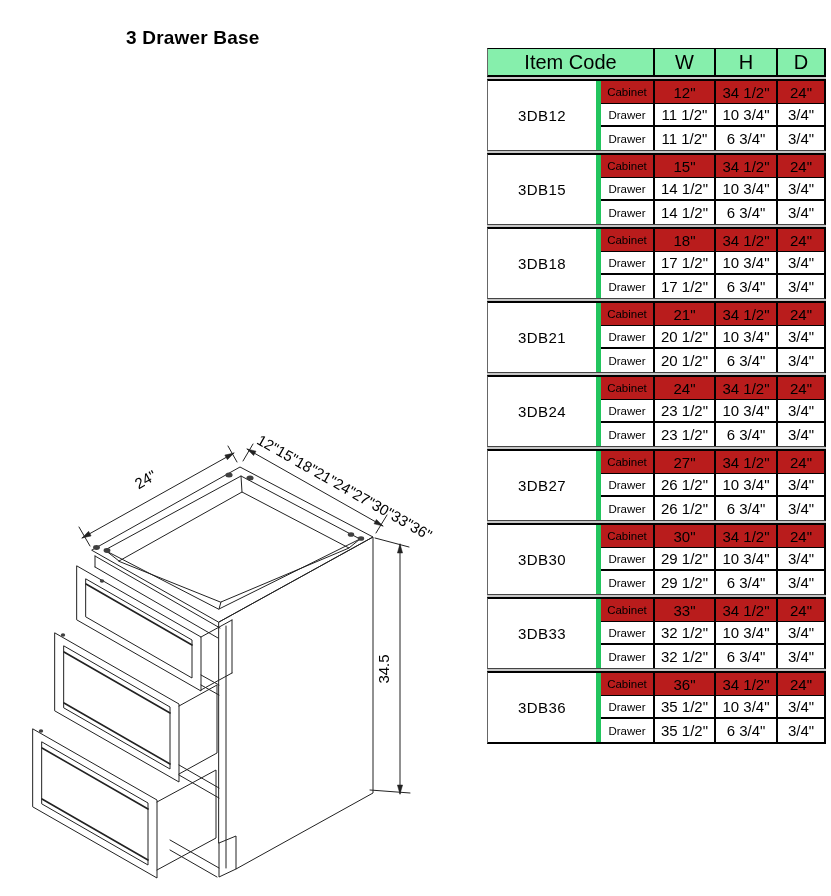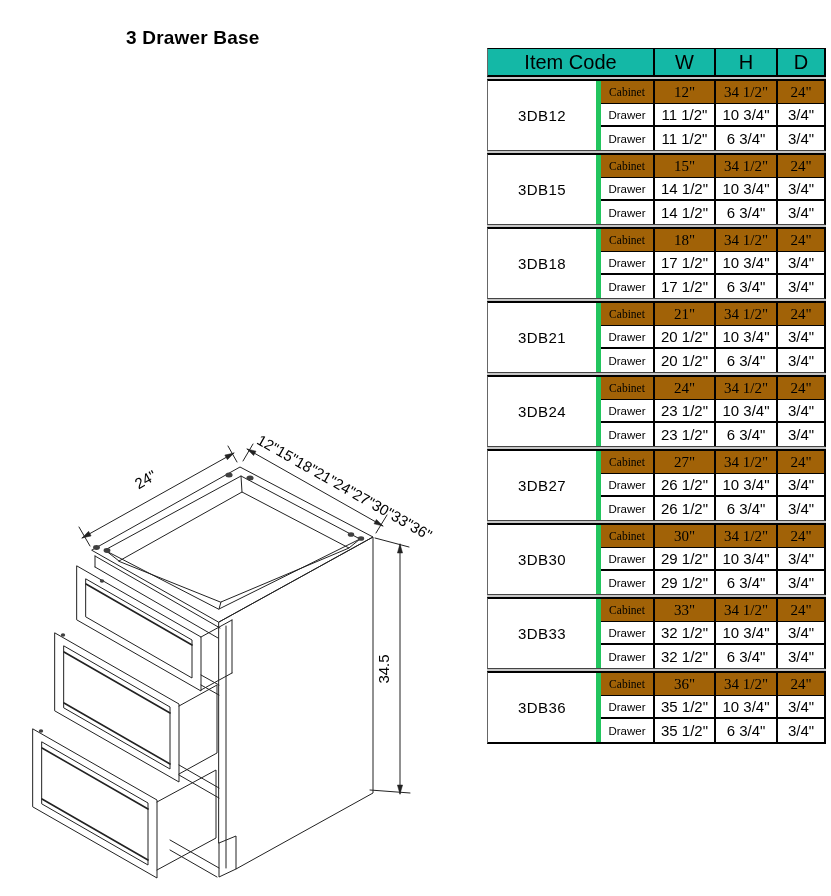--- a/index.html
+++ b/index.html
@@ -8,41 +8,41 @@
     font-family:"Liberation Sans",sans-serif;color:#000;
   }
   .title{
     position:absolute;left:126px;top:27px;font-size:19px;font-weight:700;letter-spacing:0.2px;
   }
   
   .spec-table{position:absolute;left:487px;top:48px;}
   .thead{
     display:grid;grid-template-columns:113px 52px 61px 62px 48px;height:26px;
     border-top:1px solid #000;border-left:1px solid #666;border-right:2px solid #000;
-    border-bottom:2px solid #000;background:#14b8a6;
+    border-bottom:2px solid #000;background:#86efac;
   }
   .thead .th{display:flex;align-items:center;justify-content:center;font-size:20px;box-sizing:border-box;}
   .thead .th-code{grid-column:1/3;}
   .thead .th-dim{border-left:2px solid #000;}
   .group{
     display:grid;grid-template-columns:113px 52px 61px 62px 48px;grid-auto-rows:23px;
     border-left:1px solid #666;border-right:2px solid #000;
     border-top:2px solid #000;border-bottom:1px solid #444;
     background:#fff;margin-top:2px;box-shadow:0 -2px 0 #c6c6c6;
   }
   .group:last-of-type{border-bottom:2px solid #000;}
   .code-cell{
     grid-row:1/4;grid-column:1;display:flex;align-items:center;justify-content:center;
     font-size:15px;border-right:5px solid #22c55e;background:#fff;box-sizing:border-box;letter-spacing:0.4px;
   }
   .g-row{display:contents;}
   .g-row > div{display:flex;align-items:center;justify-content:center;box-sizing:border-box;}
   .g-row .lbl{font-size:11.5px;}
   .g-row .val{font-size:15px;border-left:2px solid #000;}
-  .g-row.r1 > div{background:#a16207;border-bottom:1px solid #000;font-family:Liberation Serif, serif;}
+  .g-row.r1 > div{background:#b91c1c;border-bottom:1px solid #000;}
   .g-row.r2 > div{border-bottom:2px solid #000;}
   
   .drawing{position:absolute;left:20px;top:420px;}
   .drawing path,.drawing line,.drawing polyline{fill:none;stroke:#222;stroke-width:1;stroke-linejoin:round;stroke-linecap:round;}
   .drawing .fillarrow{fill:#222;stroke:#222;stroke-width:0.5;}
   .drawing .hw{fill:#404040;stroke:none;}
   .drawing .accent{stroke-width:1.6;}
   .drawing text{font-family:"Liberation Sans",sans-serif;font-size:15px;fill:#000;stroke:none;}
 </style>
 </head>

